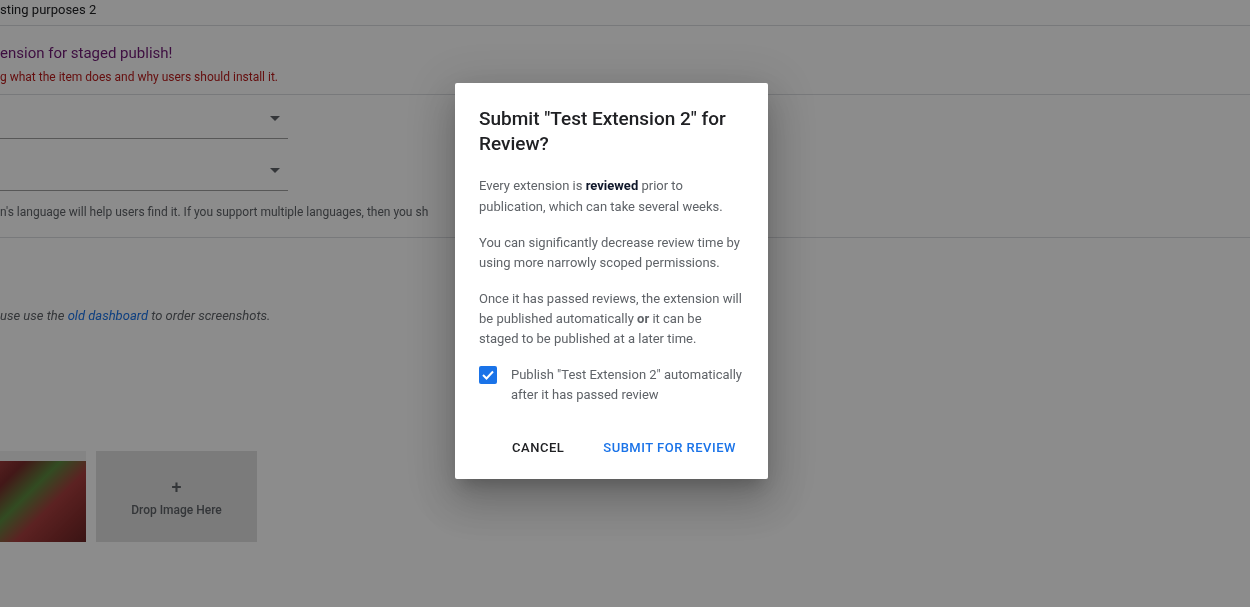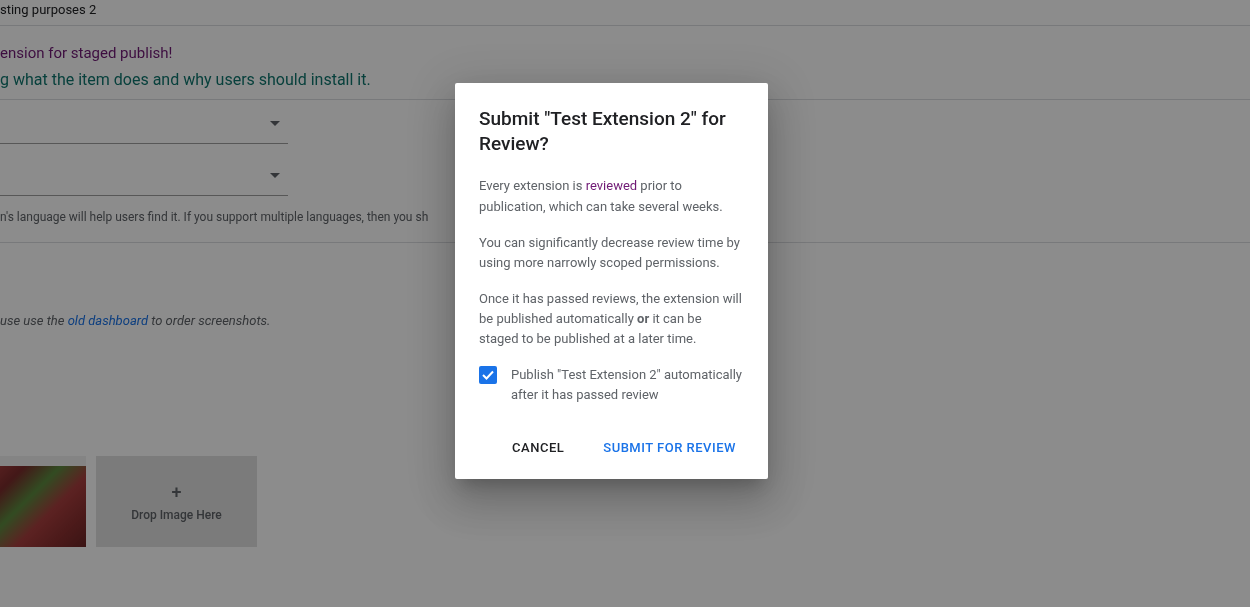--- a/index.html
+++ b/index.html
@@ -35,22 +35,22 @@
       border-top: 1px solid #dadce0;
       margin: 0;
     }
     .bg-heading {
       font-size: 15px;
       font-weight: 400;
       color: #701a75;
       padding: 18px 0 8px 0;
     }
     .bg-hint {
-      font-size: 16px;
-      color: #0f766e;
+      font-size: 12px;
+      color: #b91c1c;
       padding-bottom: 10px;
     }
     .select-row {
       padding: 18px 0 8px 0;
       position: relative;
     }
     .select-box {
       width: 288px;
       height: 26px;
       border-bottom: 1px solid #9e9e9e;
@@ -144,22 +144,23 @@
     }
     .dialog-body {
       font-size: 13px;
       color: #5f6368;
       line-height: 1.55;
     }
     .dialog-body p {
       margin-bottom: 16px;
     }
     .dialog-link {
-      color: #701a75;
+      color: #0f172a;
       text-decoration: none;
+      font-weight: bold;
     }
     .bold {
       font-weight: 700;
       color: #5f6368;
     }
     .checkbox-row {
       display: flex;
       align-items: flex-start;
       margin-top: 4px;
       margin-bottom: 20px;

